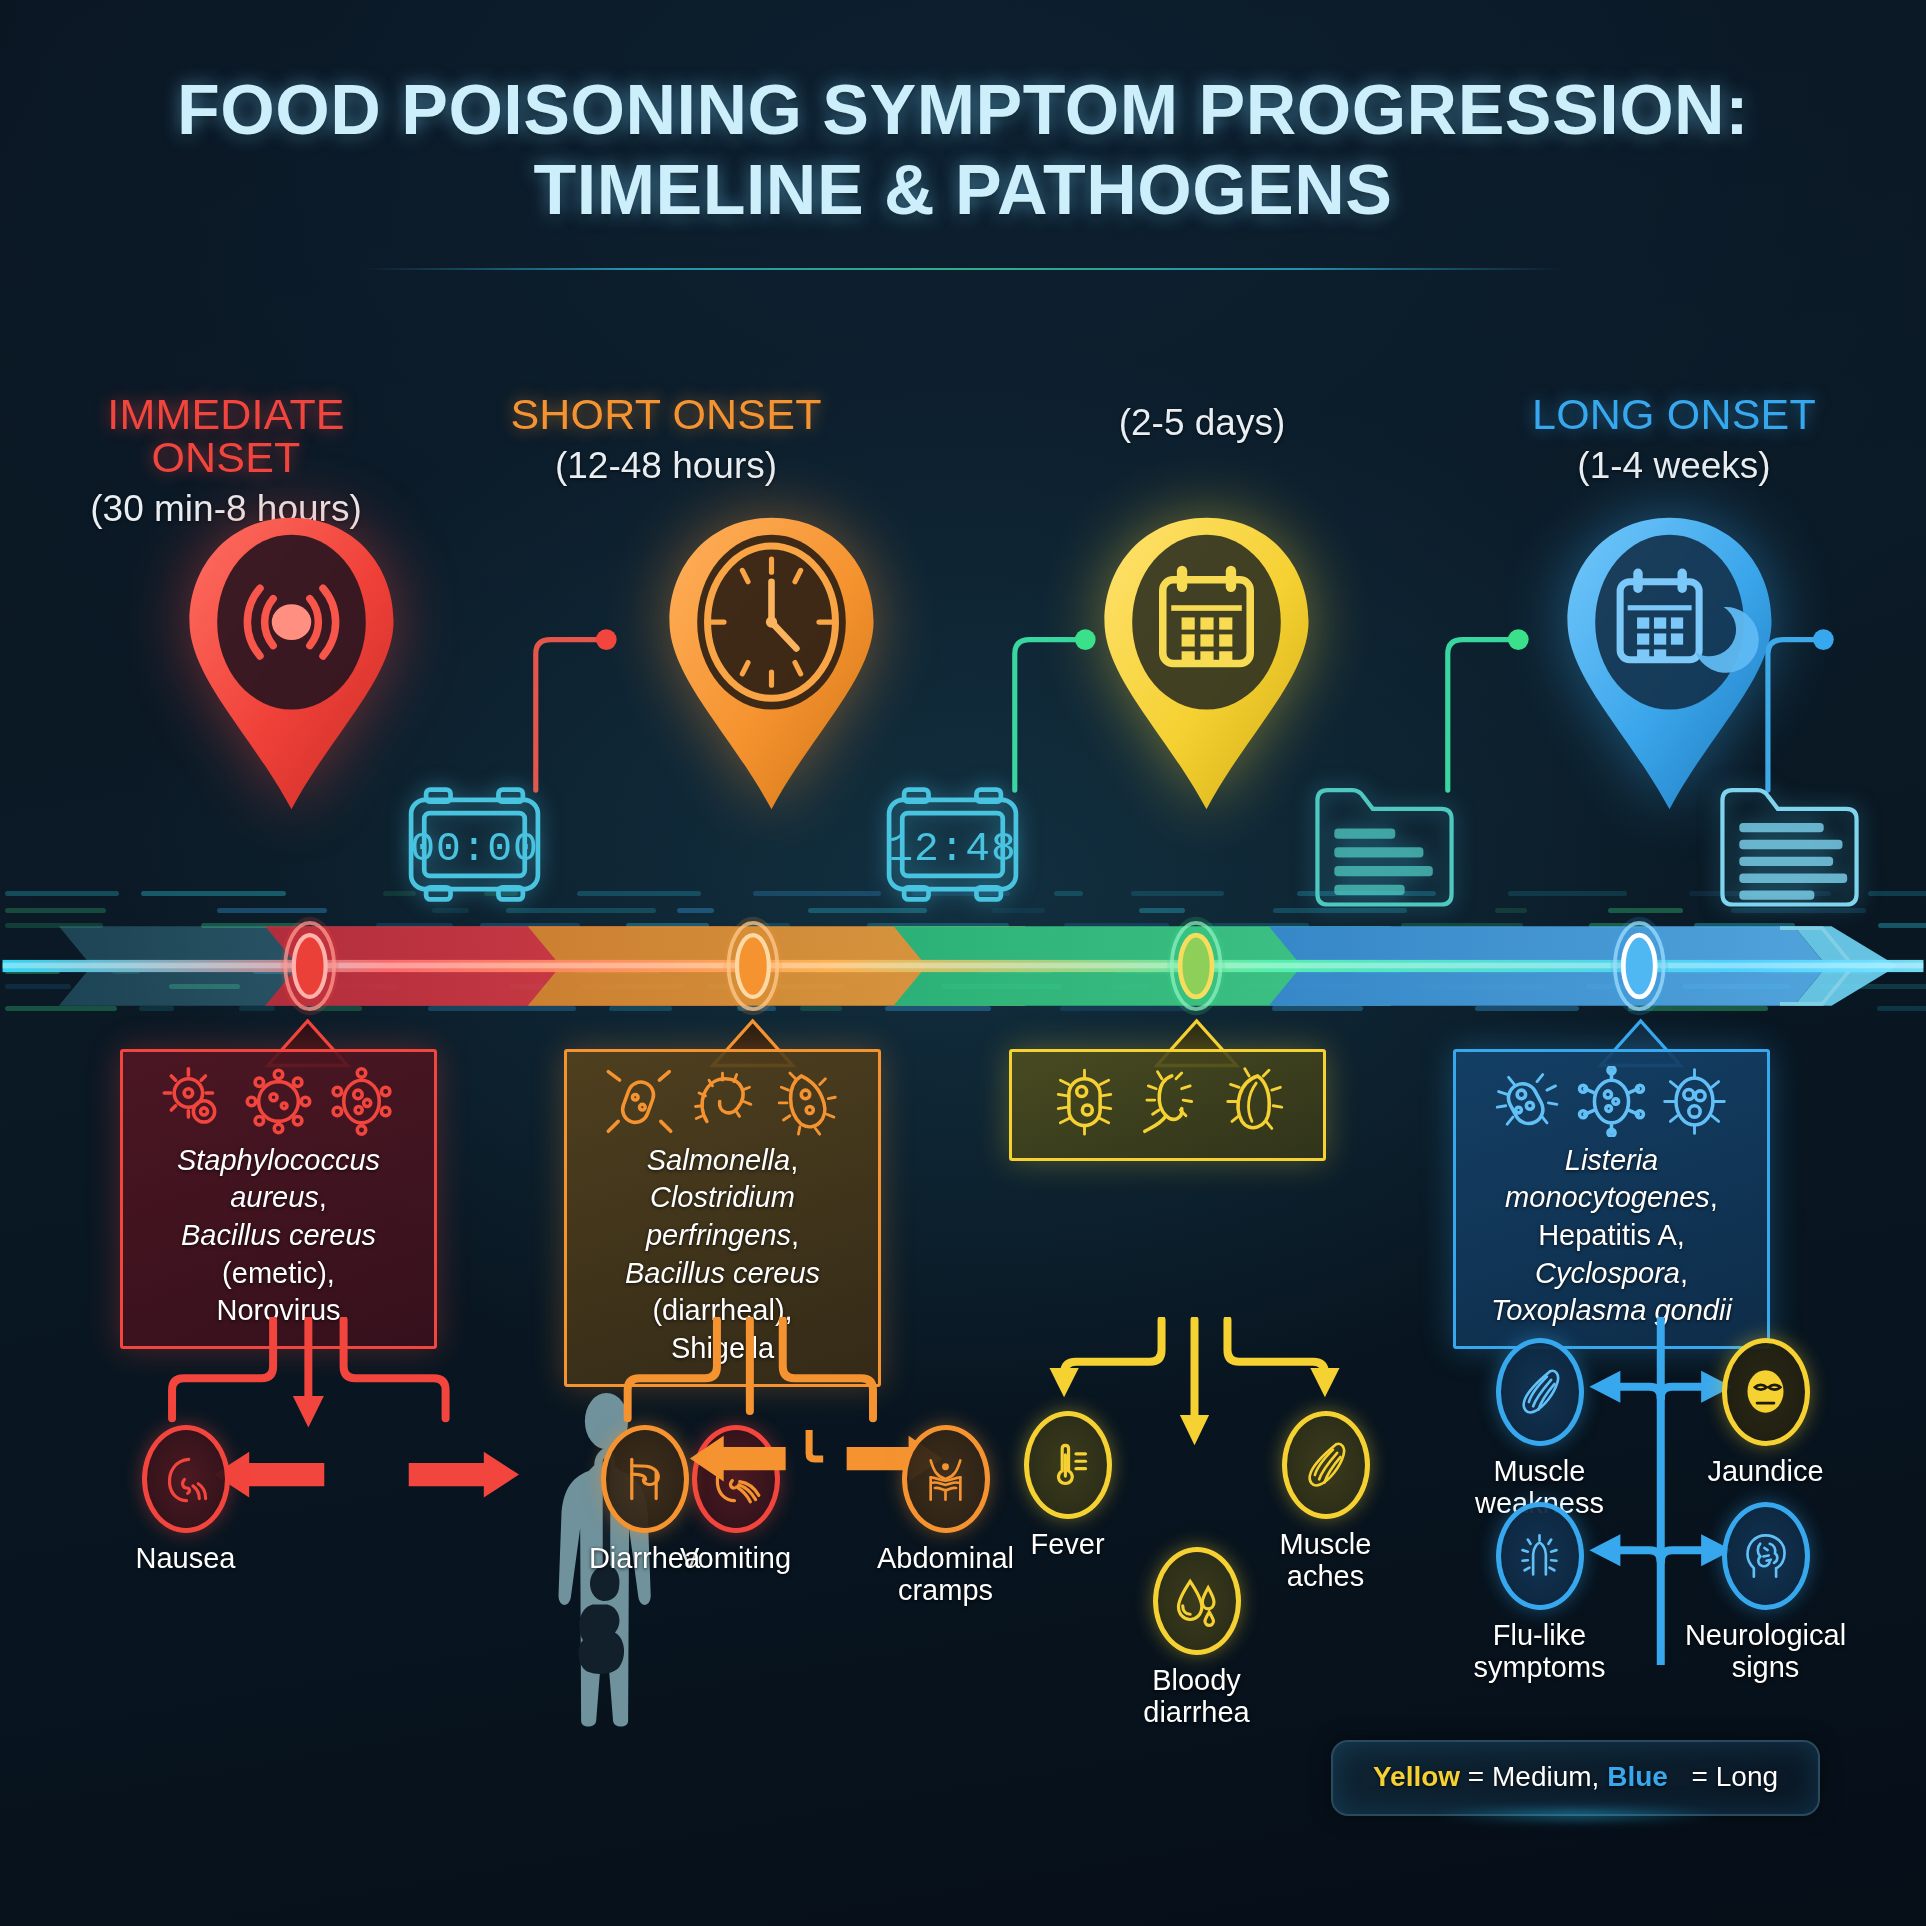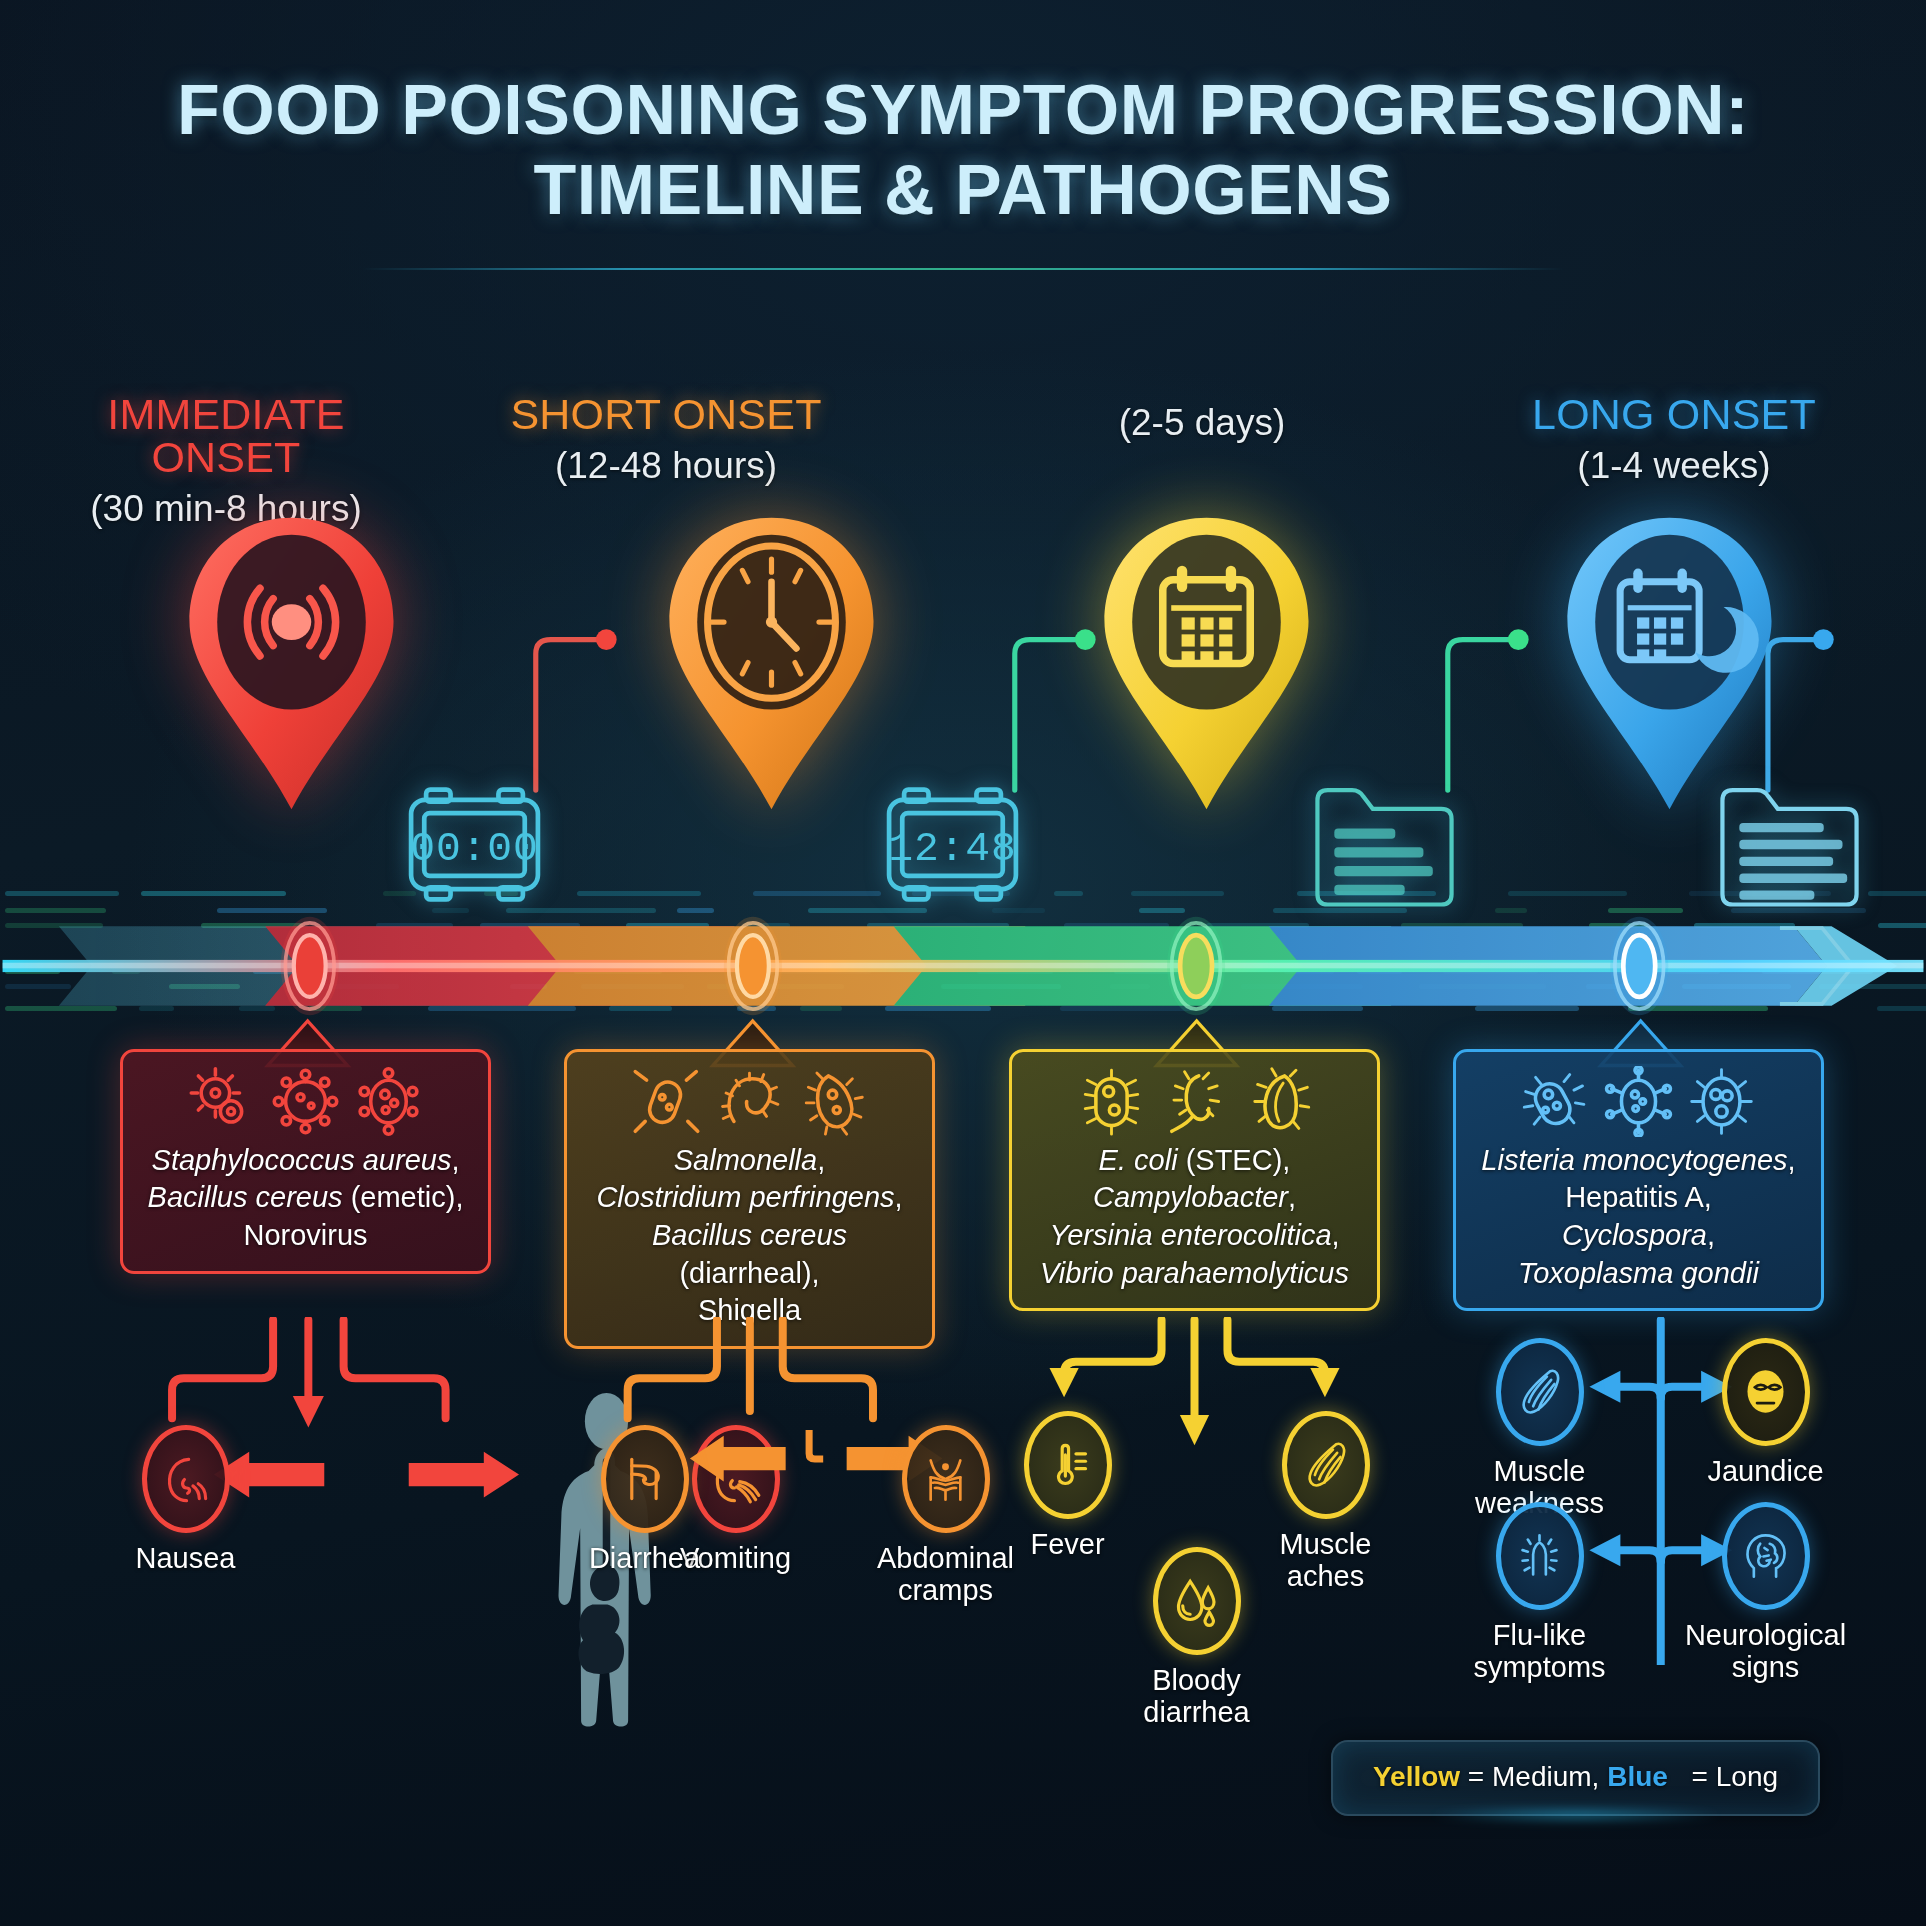--- a/index.html
+++ b/index.html
@@ -48,21 +48,21 @@
   
   .badge{position:absolute}
   .badge svg{display:block;filter:drop-shadow(0 0 10.3px rgba(70,190,225,.55))}
   .connector{position:absolute;pointer-events:none}
 
   
   .timeline{position:absolute;left:0;top:898px;width:1926px;height:136px}
 
   
   .pbox{
-    position:absolute;width:371px;border-radius:14px;
+    position:absolute;width:317px;border-radius:3px;
     border:3.3px solid;padding:14px 12.2px 16px;
     text-align:center;
   }
   .pbox .germs{display:flex;justify-content:center;gap:12.2px;margin-bottom:4.7px}
   .pbox .germs svg{width:71px;height:71px;display:block}
   .pbox .plist{
     font-size:29px;line-height:1.30;color:#fff;font-style:italic;
     text-shadow:0 1.4px 3.8px rgba(0,0,0,.75);
   }
   .pbox .plist .rom{font-style:normal}
@@ -604,26 +604,20 @@
       <g stroke="#f5d132" stroke-width="5" fill="none" stroke-linecap="round">
         <path d="M60 14 C34 22 26 56 38 78 C48 94 74 88 76 62 C78 40 72 22 60 14 Z"></path>
         <path d="M58 24 C46 40 44 62 52 78" stroke-width="4"></path>
         <g stroke-width="4">
           <path d="M48 14 L42 4 M34 30 L22 26 M30 50 L18 50 M34 70 L24 78
                    M68 14 L76 6 M80 34 L92 30 M82 56 L94 58 M72 78 L80 88"></path>
         </g>
       </g>
     </svg>
   </div>
-  <div class="plist">
-      <div><span>E. coli</span><span class="rom"> (STEC),</span></div>
-      <div><span>Campylobacter</span><span class="rom">,</span></div>
-      <div><span>Yersinia enterocolitica</span><span class="rom">,</span></div>
-      <div><span>Vibrio parahaemolyticus</span></div>
-    </div>
 </div>
 
 <div class="pbox" id="pbox3" style="left:1453px;top:1049px;border-color:#38a8ee;
      background:linear-gradient(160deg,rgba(20,66,106,.92),rgba(14,46,76,.92));
      box-shadow:0 0 33px rgba(56,168,238,.3)">
   <div class="germs">
     <svg viewBox="0 0 100 100">
       <g stroke="#63c0f7" stroke-width="5" fill="none" stroke-linecap="round">
         <rect x="26" y="24" width="40" height="58" rx="20" transform="rotate(-28 46 53)"></rect>
         <g stroke-width="4">

